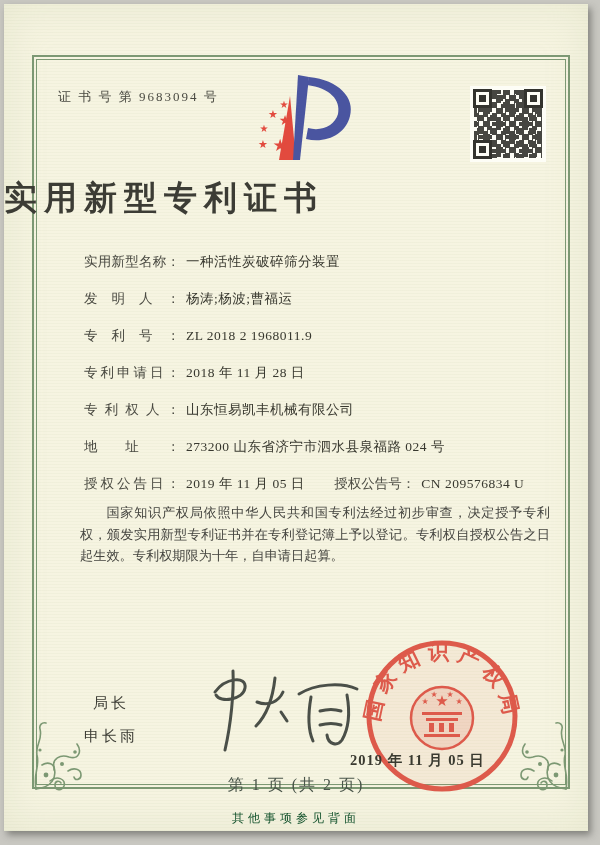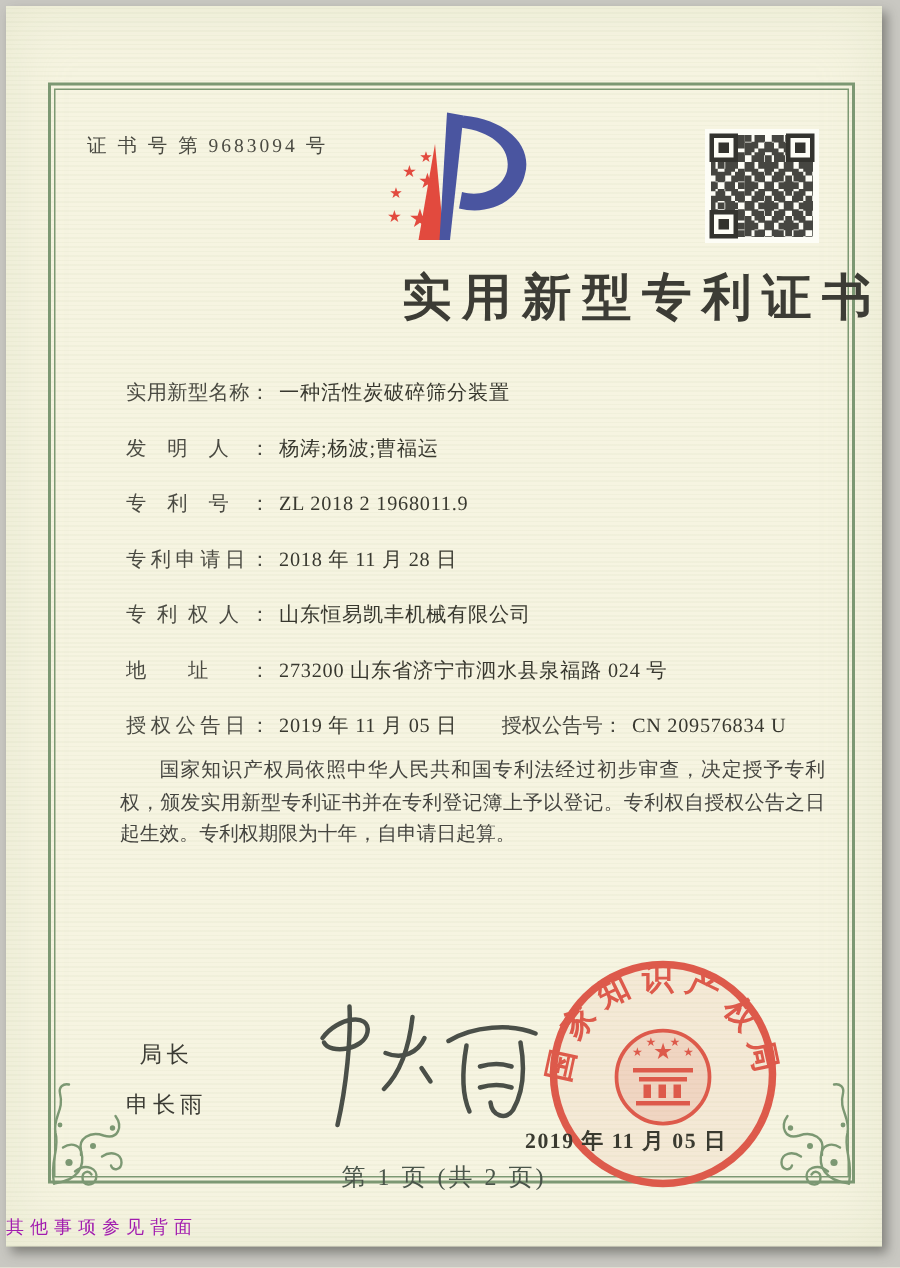--- a/index.html
+++ b/index.html
@@ -20,36 +20,36 @@
   .certno{position:absolute;left:54px;top:84px;font-size:13px;letter-spacing:2px;color:var(--text-soft);}
   .logo{position:absolute;left:232px;top:64px;width:132px;height:104px;}
   .qr{position:absolute;left:466px;top:82px;width:76px;height:76px;background:#fdfdf6;}
   .qr::before{content:"";position:absolute;inset:4px;background:
     repeating-conic-gradient(var(--qr-dark) 0% 25%,transparent 0% 50%) 0 0/9px 9px,
     repeating-conic-gradient(var(--qr-dark) 0% 25%,transparent 0% 50%) 3px 5px/13px 13px;
     opacity:.9;}
   .fp{position:absolute;width:19px;height:19px;border:3px solid var(--qr-dark);background:#fdfdf6;}
   .fp::after{content:"";position:absolute;inset:3px;background:var(--qr-dark);}
   .fp.tl{left:3px;top:3px;} .fp.tr{right:3px;top:3px;} .fp.bl{left:3px;bottom:3px;}
-  .title{position:absolute;top:172px;left:0;right:0;text-align:right;font-size:33px;font-weight:600;letter-spacing:7px;color:#3c3c35;}
+  .title{position:absolute;top:172px;left:0;right:0;text-align:left;font-size:33px;font-weight:600;letter-spacing:7px;color:#3c3c35;}
   .fields{position:absolute;top:248px;left:52px;right:34px;font-size:13.5px;}
   .frow{line-height:20px;margin-bottom:17px;white-space:nowrap;margin-left:28px;}
   .flabel{display:inline-block;width:96px;text-align:justify;text-align-last:justify;color:var(--text-soft);vertical-align:top;}
   .flabel.nofix{width:auto;text-align:right;text-align-last:auto;}
   .fvalue{margin-left:6px;letter-spacing:.5px;color:#38382f;}
   .pair2{margin-left:26px;}
   .paras{position:absolute;top:498px;left:52px;right:38px;font-size:13.2px;line-height:21.5px;color:#454540;text-align:justify;}
   .paras p{text-indent:2em;margin-left:24px;}
   .signoff{position:absolute;left:80px;top:690px;font-size:15px;letter-spacing:3px;color:#3c3c35;font-family:"Liberation Sans","DejaVu Sans",sans-serif;}
   .signoff div{margin-bottom:14px;text-align:center;}
   .signature{position:absolute;left:185px;top:662px;width:190px;height:100px;}
   .seal{position:absolute;left:338px;top:634px;width:200px;height:162px;z-index:3;}
   .seal-date{position:absolute;left:346px;top:747px;width:180px;font-size:14.5px;font-weight:600;letter-spacing:1px;color:#3a3a30;z-index:4;}
   .footer{position:absolute;left:0;right:0;top:771px;text-align:center;font-size:16px;letter-spacing:2px;color:#4a554a;}
-  .backnote{position:absolute;left:0;right:0;top:806px;font-size:12px;letter-spacing:4px;color:#a21caf;}
+  .backnote{position:absolute;left:0;right:0;top:806px;text-align:center;font-size:12px;letter-spacing:4px;color:#14532d;}
   svg text{font-family:"DejaVu Sans",sans-serif;}
 </style>
 </head>
 <body>
 
 <div class="paper">
 
   <div class="frame">
     <svg class="corner bl" viewBox="0 0 74 74">
       <g stroke="#7c9873" fill="none" stroke-width="1.6" stroke-linecap="round">

